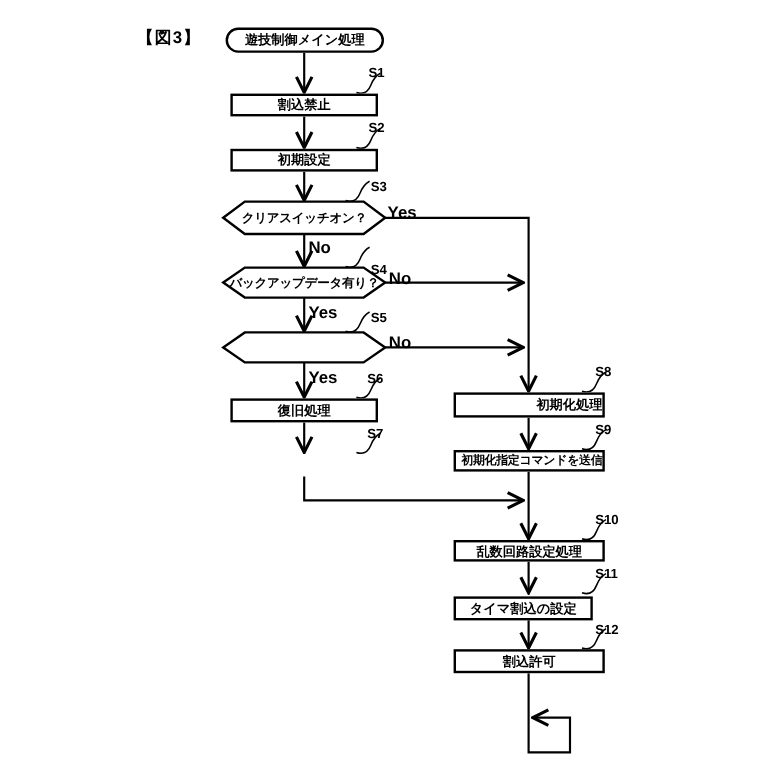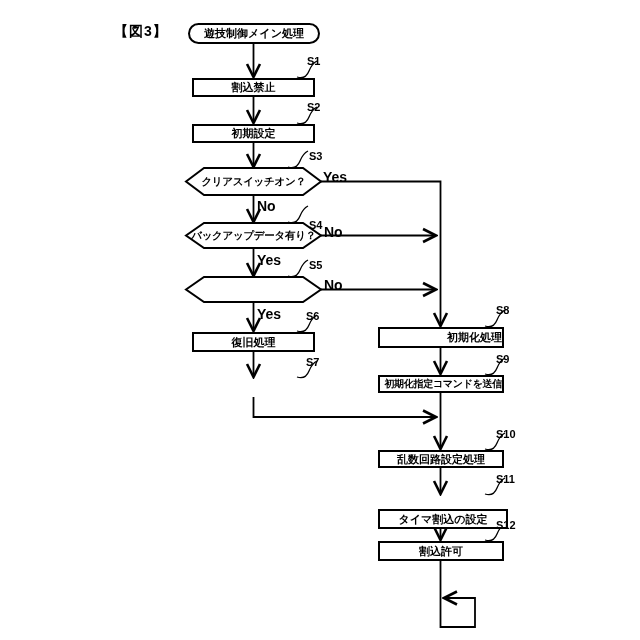--- a/index.html
+++ b/index.html
@@ -96,21 +96,21 @@
 
   <div class="node" style="left:378px;top:327px;width:126px;height:21px;justify-content:flex-end;">
     <span>初期化処理</span>
   </div>
   <div class="node small-font" style="left:378px;top:375px;width:126px;height:18px;">
     <span>初期化指定コマンドを送信</span>
   </div>
   <div class="node" style="left:378px;top:450px;width:126px;height:18px;">
     <span>乱数回路設定処理</span>
   </div>
-  <div class="node" style="left:378px;top:497px;width:130px;height:20px;margin-top:12px;">
+  <div class="node" style="left:378px;top:497px;width:116px;height:20px;">
     <span>タイマ割込の設定</span>
   </div>
   <div class="node" style="left:378px;top:541px;width:126px;height:20px;">
     <span>割込許可</span>
   </div>
 
   <div class="step-tag" style="left:307px;top:55px;">S1</div>
   <div class="step-tag" style="left:307px;top:101px;">S2</div>
   <div class="step-tag" style="left:309px;top:150px;">S3</div>
   <div class="step-tag" style="left:309px;top:205px;margin-top:14px;">S4</div>

